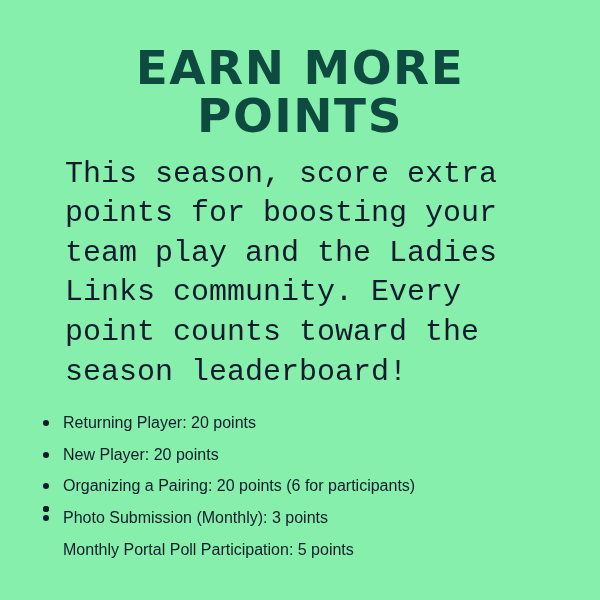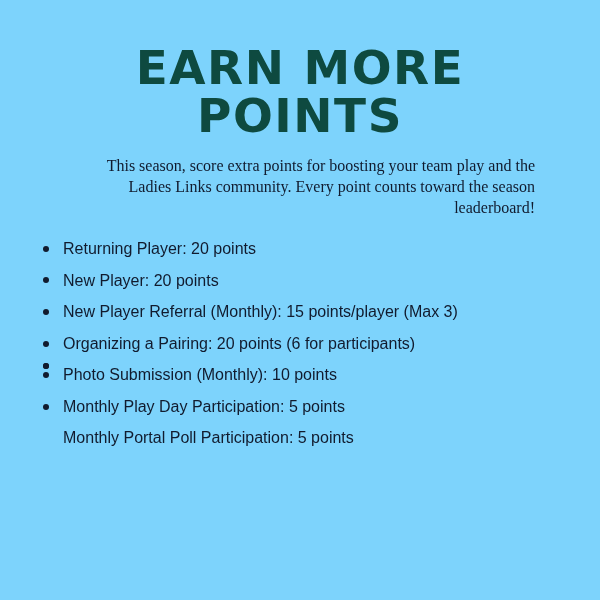--- a/index.html
+++ b/index.html
@@ -10,44 +10,44 @@
     width: 600px;
     height: 600px;
     background: #cfeafc;
     font-family: "Liberation Sans", sans-serif;
     overflow: hidden;
   }
   .poster {
     width: 600px;
     height: 600px;
     box-sizing: border-box;
-    background: #7dd3fc;
+    background: #86efac;
     display: flex;
     flex-direction: column;
     align-items: center;
     padding: 44px 30px 20px 30px;
   }
   .title {
     font-family: "DejaVu Sans", sans-serif;
     font-weight: bold;
     font-size: 46px;
     letter-spacing: 1.5px;
     color: #0e4a40;
     text-align: center;
     line-height: 1.05;
     margin: 0 0 14px 0;
     width: 100%;
     transform: scaleX(1.02);
   }
   .intro {
-    font-family: Liberation Serif, serif;
-    font-size: 16px;
+    font-family: Liberation Mono, monospace;
+    font-size: 30px;
     line-height: 1.32;
     color: #111b2e;
-    text-align: right;
+    text-align: left;
     max-width: 470px;
     margin: 0 0 22px 0;
   }
   .list {
     list-style: none;
     margin: 0;
     padding: 0 0 0 22px;
     width: 100%;
     max-width: 540px;
   }
@@ -84,38 +84,30 @@
     <li class="list-item">
       <span class="bullet"></span>
       <span class="text">Returning Player: 20 points</span>
     </li>
     <li class="list-item">
       <span class="bullet"></span>
       <span class="text">New Player: 20 points</span>
     </li>
     <li class="list-item">
       <span class="bullet"></span>
-      <span class="text">New Player Referral (Monthly): 15 points/player (Max 3)</span>
-    </li>
-    <li class="list-item">
-      <span class="bullet"></span>
       <span class="text">Organizing a Pairing: 20 points (6 for participants)</span>
     </li>
     <li class="list-item">
       <span class="bullet"></span>
     </li>
     <li class="list-item">
       <span class="bullet"></span>
     </li>
     <li class="list-item">
       <span class="bullet"></span>
-      <span class="text">Photo Submission (Monthly): 10 points</span>
-    </li>
-    <li class="list-item">
-      <span class="bullet"></span>
-      <span class="text">Monthly Play Day Participation: 5 points</span>
+      <span class="text">Photo Submission (Monthly): 3 points</span>
     </li>
     <li class="list-item">
       
       <span class="text">Monthly Portal Poll Participation: 5 points</span>
     </li>
   </ul>
 </div>
 
 </body></html>

